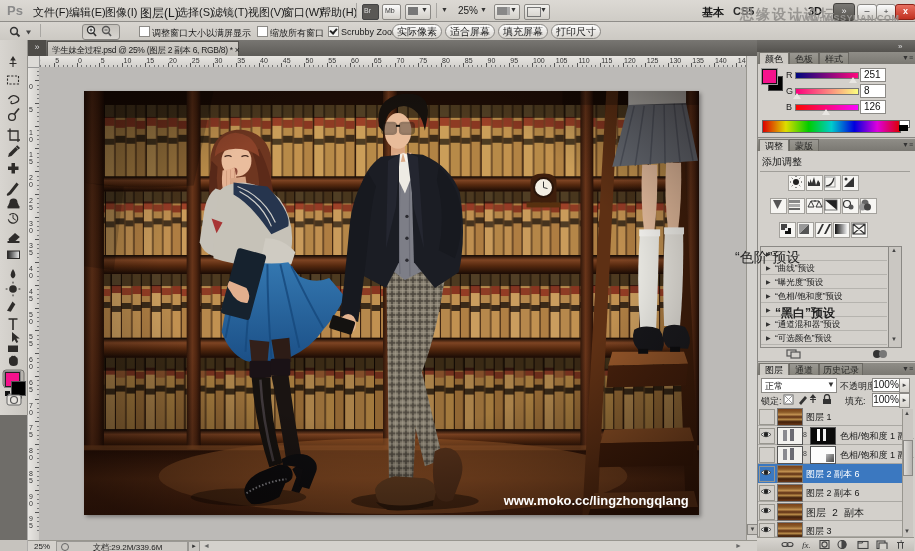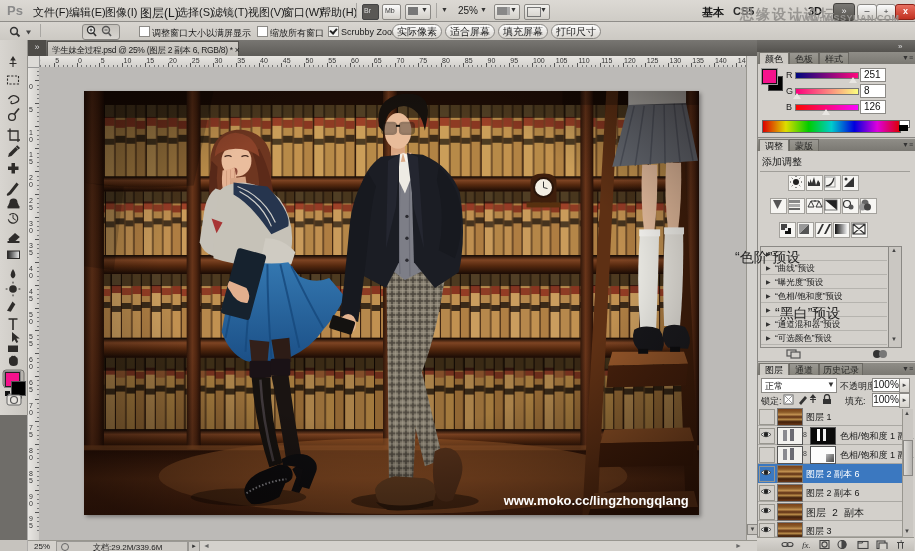--- a/index.html
+++ b/index.html
@@ -817,21 +817,21 @@
       <div class="tx" style="left:766px;top:264px;font-size:6px;color:#333;">▶</div>
       <div class="tx" style="left:775px;top:263px;font-size:8.5px;color:#222;">“曲线”预设</div>
       <div class="ab" style="left:761px;top:275px;width:126px;height:13px;border-bottom:1px solid #b5b3ae;"></div>
       <div class="tx" style="left:766px;top:278px;font-size:6px;color:#333;">▶</div>
       <div class="tx" style="left:775px;top:277px;font-size:8.5px;color:#222;">“曝光度”预设</div>
       <div class="ab" style="left:761px;top:289px;width:126px;height:13px;border-bottom:1px solid #b5b3ae;"></div>
       <div class="tx" style="left:766px;top:292px;font-size:6px;color:#333;">▶</div>
       <div class="tx" style="left:775px;top:291px;font-size:8.5px;color:#222;">“色相/饱和度”预设</div>
       <div class="ab" style="left:761px;top:303px;width:126px;height:13px;border-bottom:1px solid #b5b3ae;"></div>
       <div class="tx" style="left:766px;top:306px;font-size:6px;color:#333;">▶</div>
-      <div class="tx" style="left:775px;top:305px;font-size:14px;color:#222;">“黑白”预设</div>
+      <div class="tx" style="left:775px;top:305px;font-size:12px;color:#222;font-weight:bold;">“黑白”预设</div>
       <div class="ab" style="left:761px;top:317px;width:126px;height:13px;border-bottom:1px solid #b5b3ae;"></div>
       <div class="tx" style="left:766px;top:320px;font-size:6px;color:#333;">▶</div>
       <div class="tx" style="left:775px;top:319px;font-size:8.5px;color:#222;">“通道混和器”预设</div>
       <div class="ab" style="left:761px;top:331px;width:126px;height:13px;border-bottom:1px solid #b5b3ae;"></div>
       <div class="tx" style="left:766px;top:334px;font-size:6px;color:#333;">▶</div>
       <div class="tx" style="left:775px;top:333px;font-size:8.5px;color:#222;">“可选颜色”预设</div>
     </div>
 <div class="ab" style="left:888px;top:246px;width:12px;height:100px;background:#cac7c2;border:1px solid #8a8884;"></div>
 <div class="tx" style="left:891px;top:247px;font-size:6px;color:#444;">▲</div>
 <div class="tx" style="left:891px;top:336px;font-size:6px;color:#444;">▼</div>

